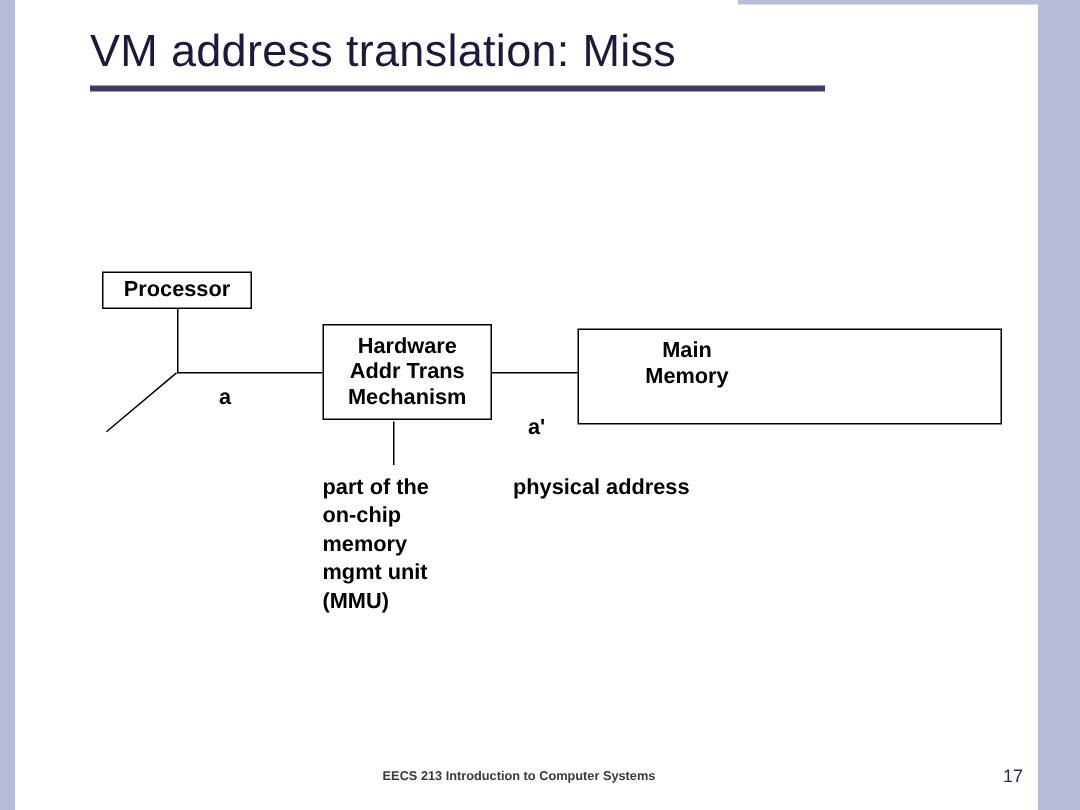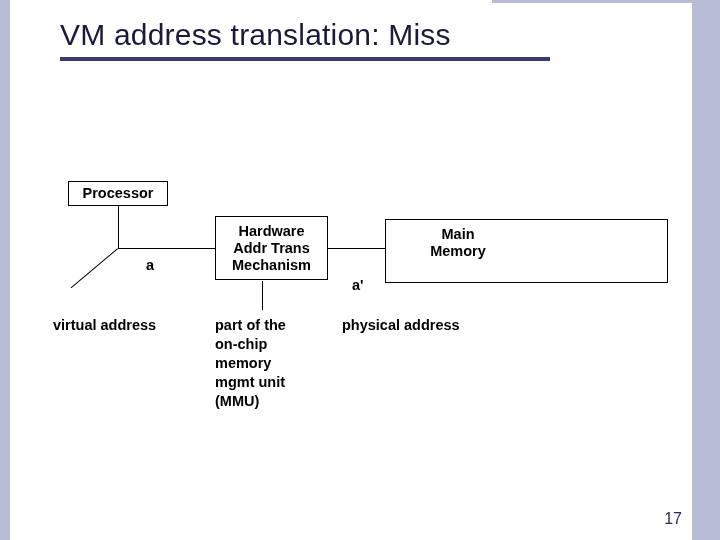--- a/index.html
+++ b/index.html
@@ -159,21 +159,21 @@
     text-align: center;
     font-size: 8.5px;
     color: #3a3a3a;
     line-height: 12px;
     font-weight: bold;
   }
   .page-num {
     position: absolute;
     right: 38px;
     top: 510px;
-    font-size: 16px;
+    font-size: 12px;
     color: #2a2a5a;
   }
 </style>
 </head>
 <body>
 
 <div class="left-bar"></div>
 <div class="right-bar"></div>
 <div class="top-notch"></div>
 
@@ -204,24 +204,24 @@
   <div class="hline" style="left:118px; top:248px; width:97px;"></div>
 
   <div class="hline" style="left:328px; top:248px; width:57px;"></div>
 
   <div class="diagline" style="left:118px; top:249px; width:61px; transform: rotate(140deg);"></div>
 
   <div class="vline" style="left:262px; top:281px; height:29px;"></div>
 
   <div class="lbl" id="lbl-a">a</div>
   <div class="lbl" id="lbl-aprime">a'</div>
-  <div class="lbl" id="lbl-virtual">virtual address</div>
   <div class="lbl" id="lbl-physical">physical address</div>
   <div class="lbl" id="lbl-partof">part of the
 on-chip
 memory
 mgmt unit
 (MMU)</div>
 </div>
 
 <div class="footer">
+  <div>EECS 213 Introduction to Computer Systems</div>
 </div>
 <div class="page-num">17</div>
 
 </body></html>

